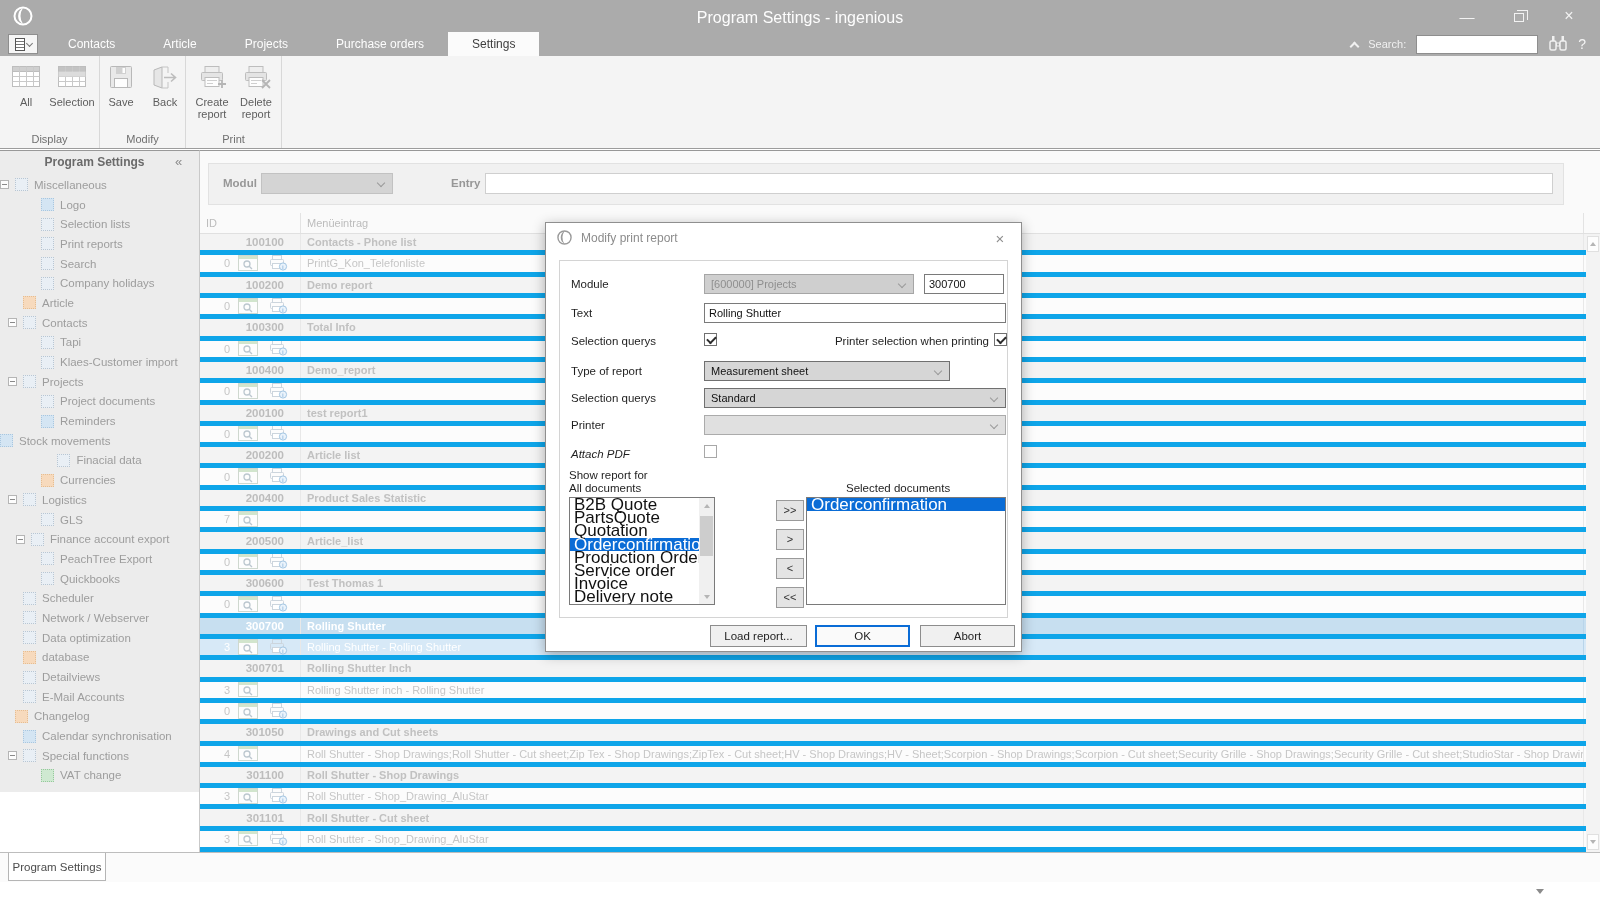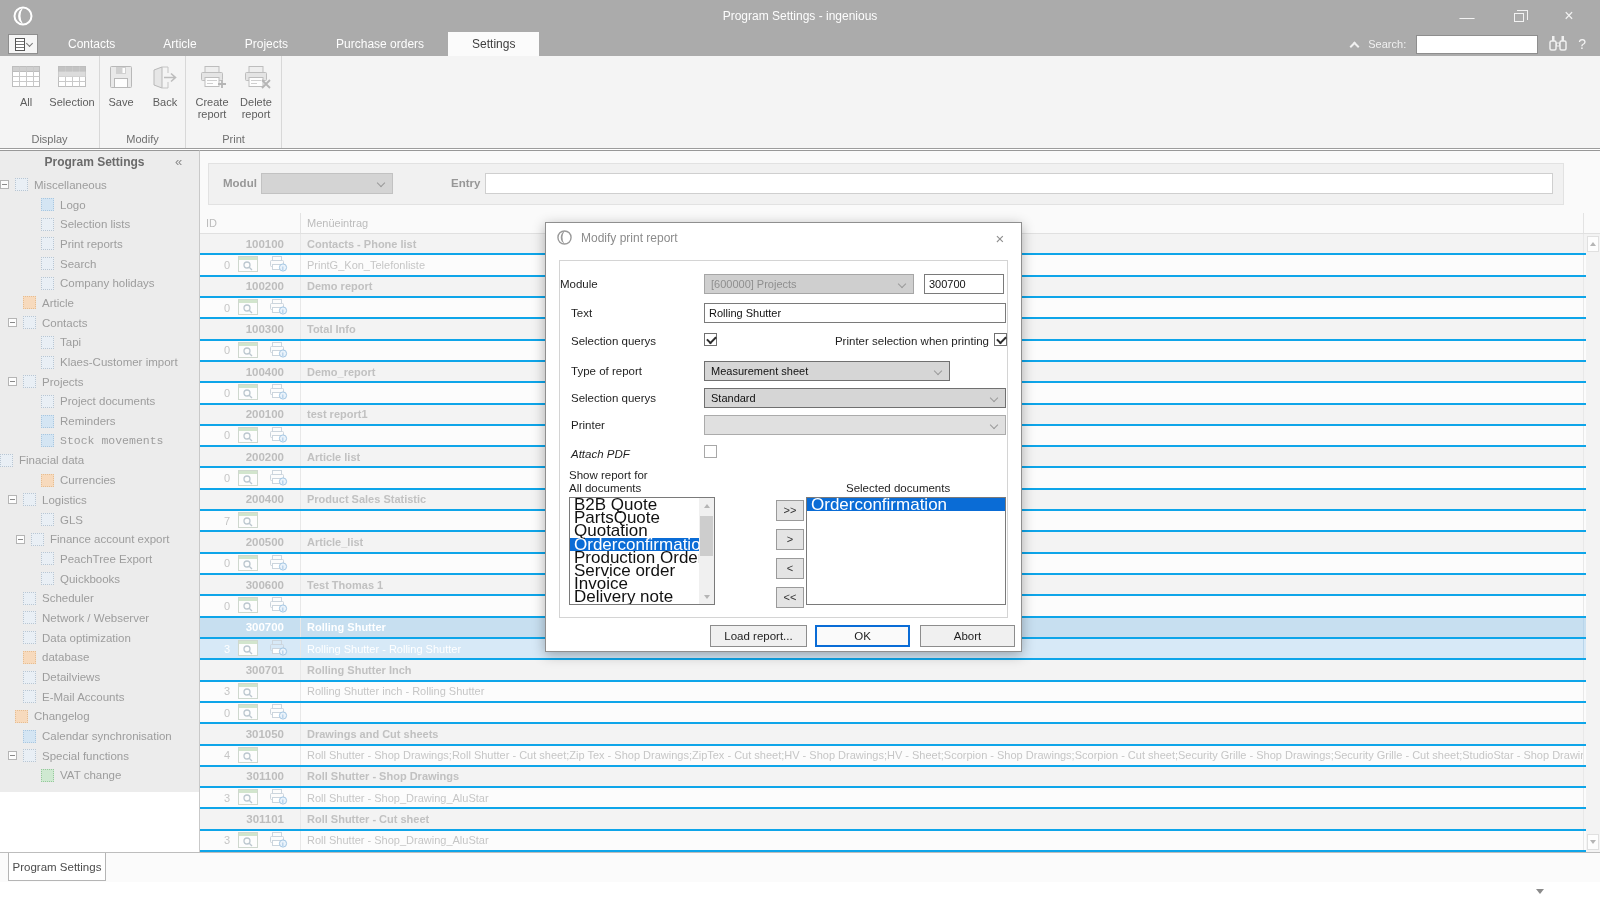--- a/index.html
+++ b/index.html
@@ -3,21 +3,21 @@
 <meta charset="utf-8">
 <style>
   * { box-sizing: border-box; margin: 0; padding: 0; }
   html,body { width:1600px; height:900px; overflow:hidden; background:#fff;
     font-family:"Liberation Sans", sans-serif; font-size:11px; color:#444;
     -webkit-font-smoothing:antialiased; }
 
   
   #titlebar { position:absolute; left:0; top:0; width:1600px; height:32px; background:#ababab; color:#fff; }
   #app-logo { position:absolute; left:12px; top:5px; }
-  #win-title { position:absolute; left:0; right:0; top:9px; text-align:center; font-size:12px; color:#fdfdfd; }
+  #win-title { position:absolute; left:0; right:0; top:9px; text-align:center; font-size:16px; color:#fdfdfd; }
   .win-btn { position:absolute; top:0; width:46px; height:32px; display:flex; align-items:center; justify-content:center; color:#f2f2f2; font-size:15px; }
   #btn-min { right:110px; } #btn-restore { right:58px; } #btn-close { right:8px; font-size:16px; }
   .restore-glyph { width:10px; height:9px; border:1.5px solid #f2f2f2; position:relative; background:#ababab; margin-top:2px;}
   .restore-glyph::before { content:""; position:absolute; left:2px; top:-4px; width:10px; height:9px; border:1.5px solid #f2f2f2; border-bottom:none; border-left:none;}
 
   
   #menubar { position:absolute; left:0; top:32px; width:1600px; height:24px; background:#ababab; display:flex; align-items:stretch; }
   #menu-appbtn { width:30px; height:20px; margin:2px 6px 2px 8px; background:#f5f5f5; border:1px solid #8e8e8e; display:flex; align-items:center; justify-content:center; gap:2px; }
   .doclist-icon { width:10px; height:13px; border:1.5px solid #555; background:repeating-linear-gradient(0deg,#fff 0 2px,#777 2px 3px); }
   .tiny-chev { width:5px; height:5px; border-right:1.5px solid #777; border-bottom:1.5px solid #777; transform:rotate(45deg); margin-top:-2px; }
@@ -65,21 +65,21 @@
   #entry-label { left:242px; }
   #entry-input { position:absolute; left:276px; top:9px; width:1068px; height:21px; background:#fff; border:1px solid #cfcfcf; font-family:inherit; font-size:11px; padding:0 4px; }
   .combo-chev { position:absolute; right:8px; top:6px; width:6px; height:6px; border-right:1.5px solid #9a9a9a; border-bottom:1.5px solid #9a9a9a; transform:rotate(45deg); }
 
   #grid { position:absolute; left:0; top:62px; width:1400px; bottom:0; }
   #grid-header { position:absolute; left:0; top:0; width:1400px; height:21px; border-bottom:1px solid #e0e0e0; color:#bcbcbc; display:flex; }
   .h-id { width:100px; padding:4px 0 0 6px; }
   .h-text { flex:1; border-left:1px solid #e3e3e3; padding:4px 0 0 6px; }
   .h-end { width:17px; border-left:1px solid #e3e3e3; }
   #grid-rows { position:absolute; left:0; top:21px; width:1400px; bottom:0; display:flex; flex-direction:column; }
-  .grow { flex:1; display:flex; border-bottom:2px solid #0ea5e9; background:#fcfcfc; overflow:hidden; }
+  .grow { flex:1; display:flex; border-bottom:5px solid #0ea5e9; background:#fcfcfc; overflow:hidden; }
   .grow.group { background:#f3f3f3; }
   .grow.group.sel { background:#c7dff0; }
   .grow.detail.sel { background:#d7e9f7; }
   .c-id { width:100px; flex:none; display:flex; align-items:center; height:100%; }
   .gid { width:100%; text-align:right; padding-right:16px; font-weight:bold; color:#bdbdbd; font-size:11.5px; }
   .grow.sel .gid { color:#fff; }
   .dnum { width:30px; text-align:right; color:#c6c6c6; }
   .grow.sel .dnum { color:#fff; }
   .icon-slot { width:22px; height:17px; margin-left:8px; }
   .c-text { flex:1; border-left:1px solid #e8e8e8; padding-left:6px; height:100%; display:flex; align-items:center; white-space:nowrap; overflow:hidden; color:#c6c6c6; }
@@ -294,25 +294,25 @@
         <span>Projects</span>
       </div>
       <div class="tree-item" style="padding-left: 41px;">
         <span class="ti "></span>
         <span>Project documents</span>
       </div>
       <div class="tree-item" style="padding-left: 41px;">
         <span class="ti blue"></span>
         <span>Reminders</span>
       </div>
-      <div class="tree-item" style="padding-left: 41px; font-family: Liberation Mono, monospace;">
+      <div class="tree-item" style="">
         <span class="ti blue"></span>
         <span>Stock movements</span>
       </div>
-      <div class="tree-item" style="">
+      <div class="tree-item" style=" justify-content: center;">
         <span class="ti "></span>
         <span>Finacial data</span>
       </div>
       <div class="tree-item" style="padding-left: 41px;">
         <span class="ti orange"></span>
         <span>Currencies</span>
       </div>
       <div class="tree-item" style="padding-left: 8px;">
         <span class="expander"></span>
         <span class="ti "></span>
@@ -808,21 +808,21 @@
       <svg width="17" height="17" viewBox="0 0 22 22">
           <circle cx="11" cy="11" r="8.5" fill="none" stroke="#9a9a9a" stroke-width="1.8"></circle>
           <path d="M11 3 A9 9 0 0 0 11 19 A14 14 0 0 1 11 3 Z" fill="#9a9a9a"></path>
         </svg>
     </span>
     <span id="dlg-title">Modify print report</span>
     <div id="dlg-close">×</div>
   </div>
   <div id="dlg-frame"></div>
 
-  <span class="dlbl" style="left:14px;top:55px;">Module</span>
+  <span class="dlbl" style="left:25px;top:55px;">Module</span>
   <div class="combo disabled" style="left:158px;top:51px;width:210px;">
     <span>[600000] Projects</span><span class="combo-chev"></span>
   </div>
   <input class="dinp" style="left: 378px; top: 51px; width: 80px;" value="300700">
 
   <span class="dlbl" style="left:25px;top:84px;">Text</span>
   <input class="dinp" style="left: 158px; top: 80px; width: 302px;" value="Rolling Shutter">
 
   <span class="dlbl" style="left:25px;top:112px;">Selection querys</span>
   <span class="cb checked" style="left:158px;top:110px;"></span>

